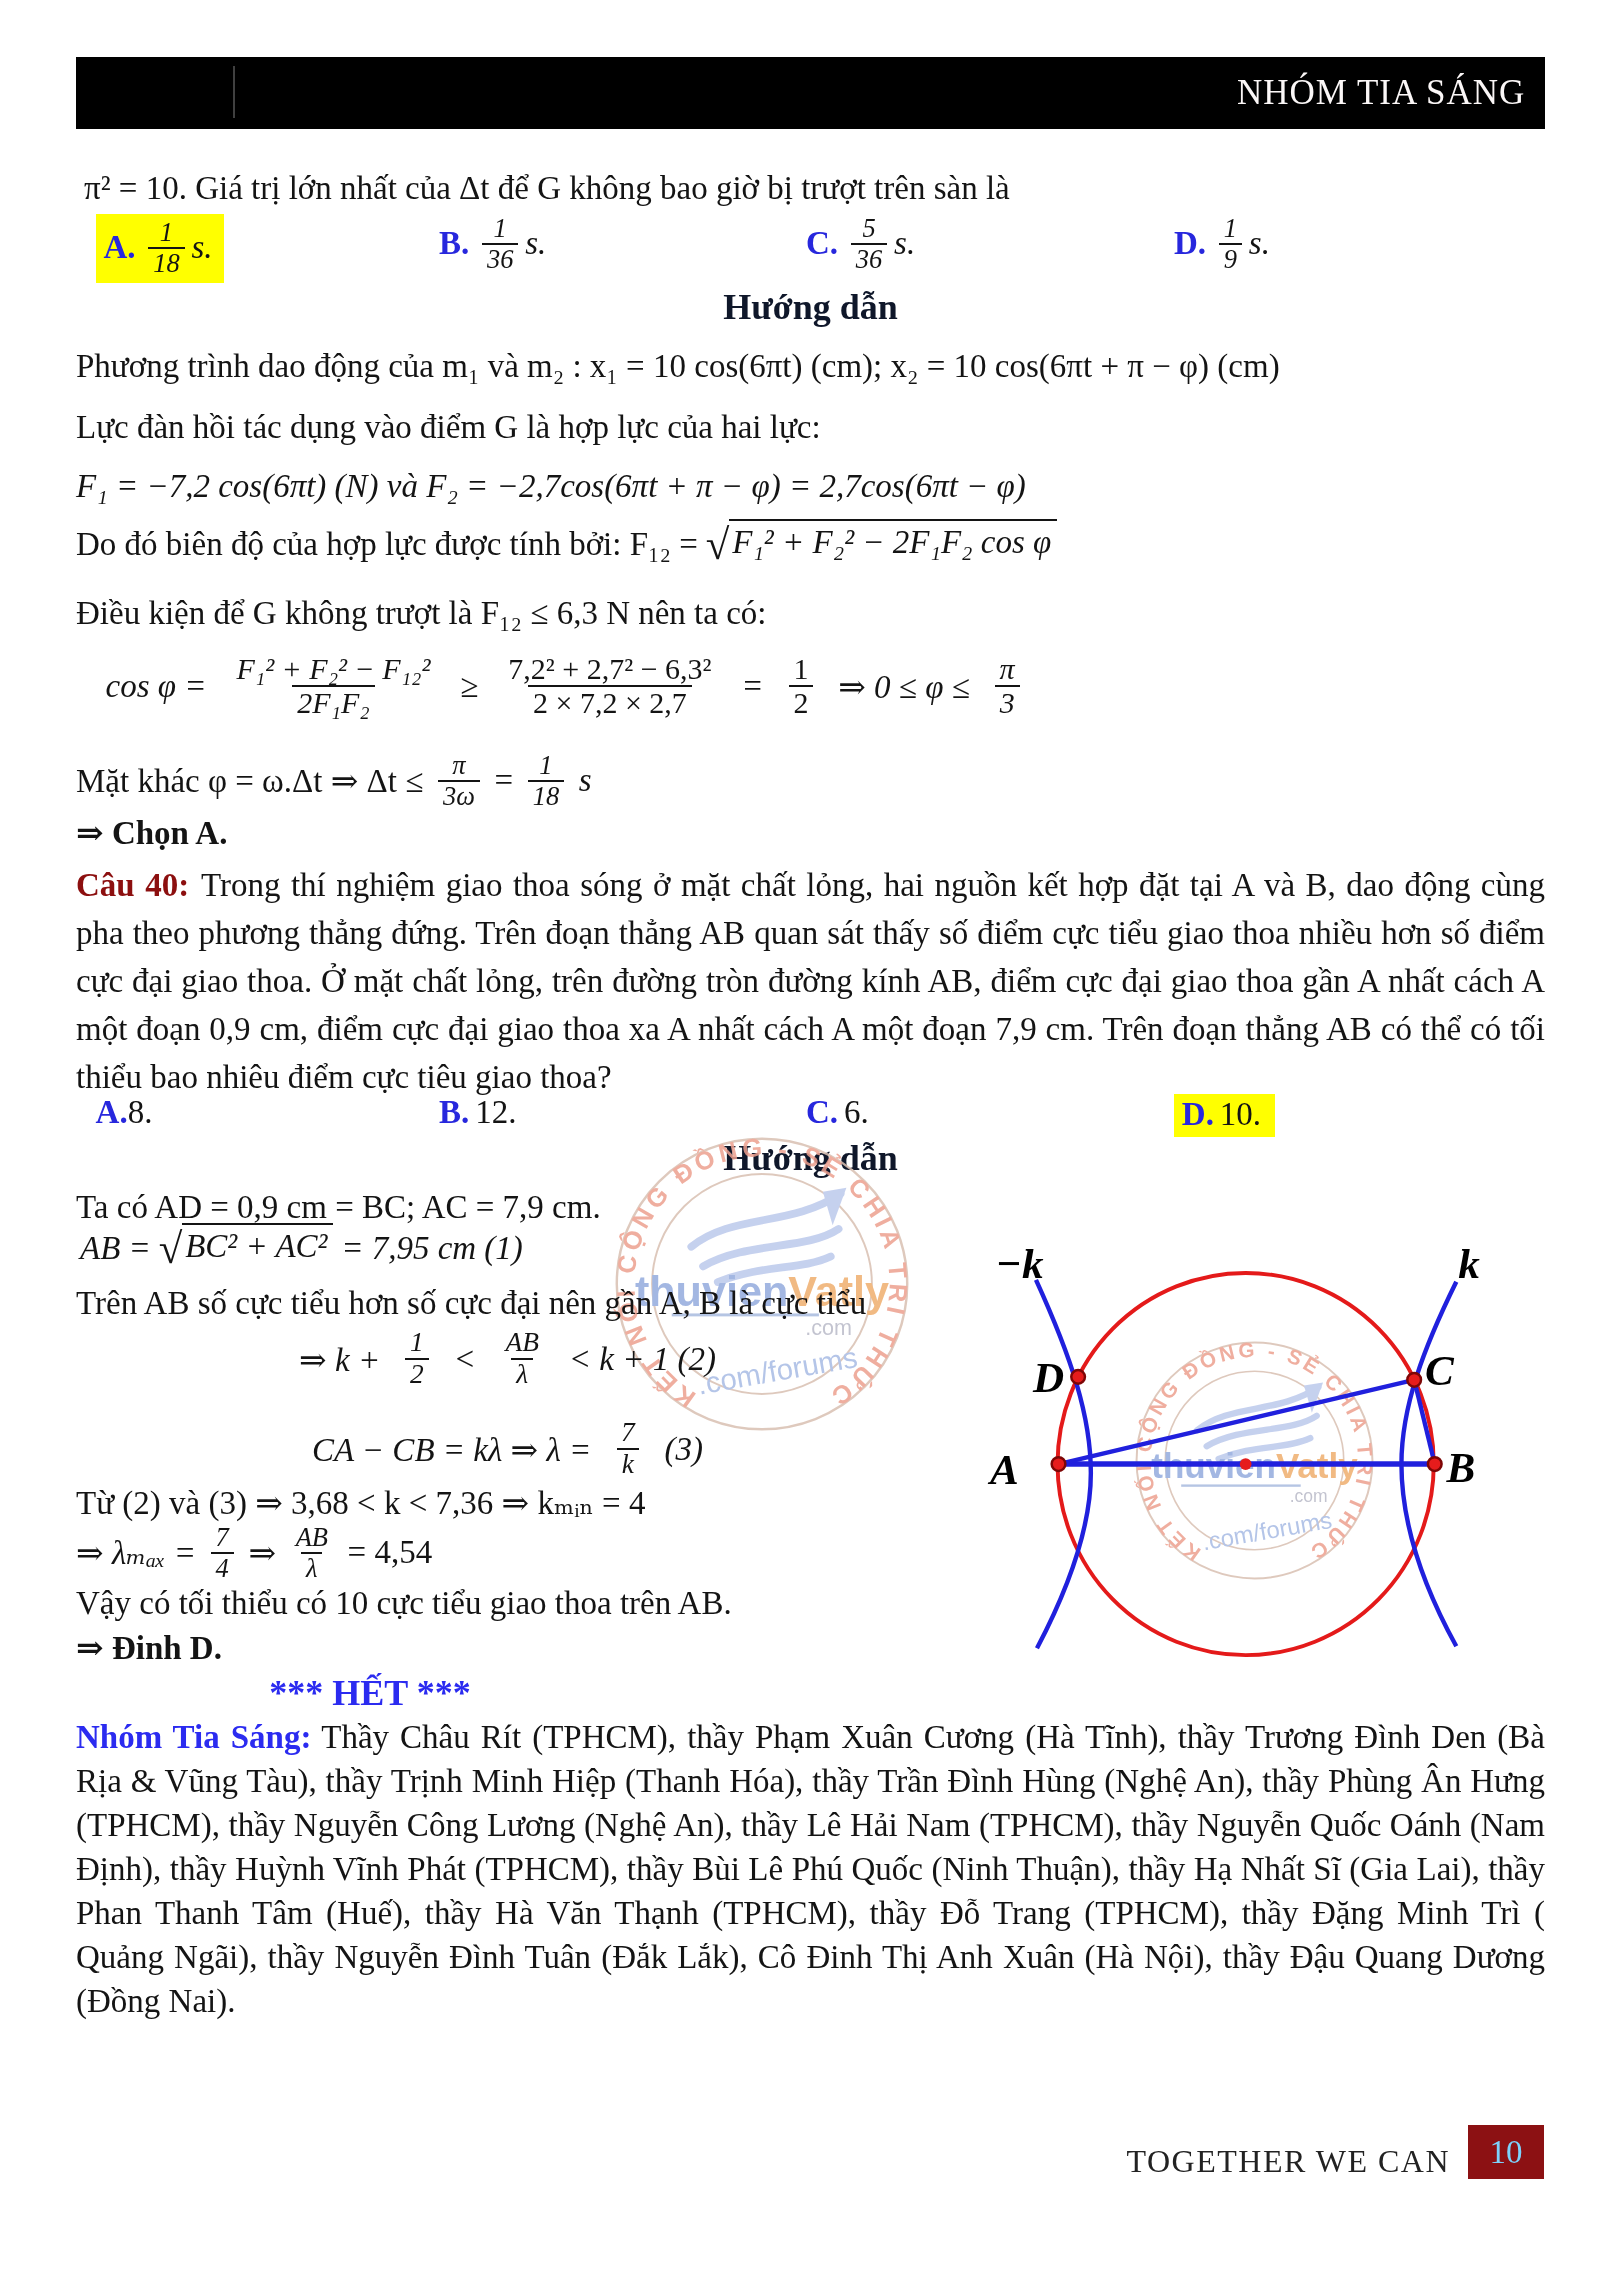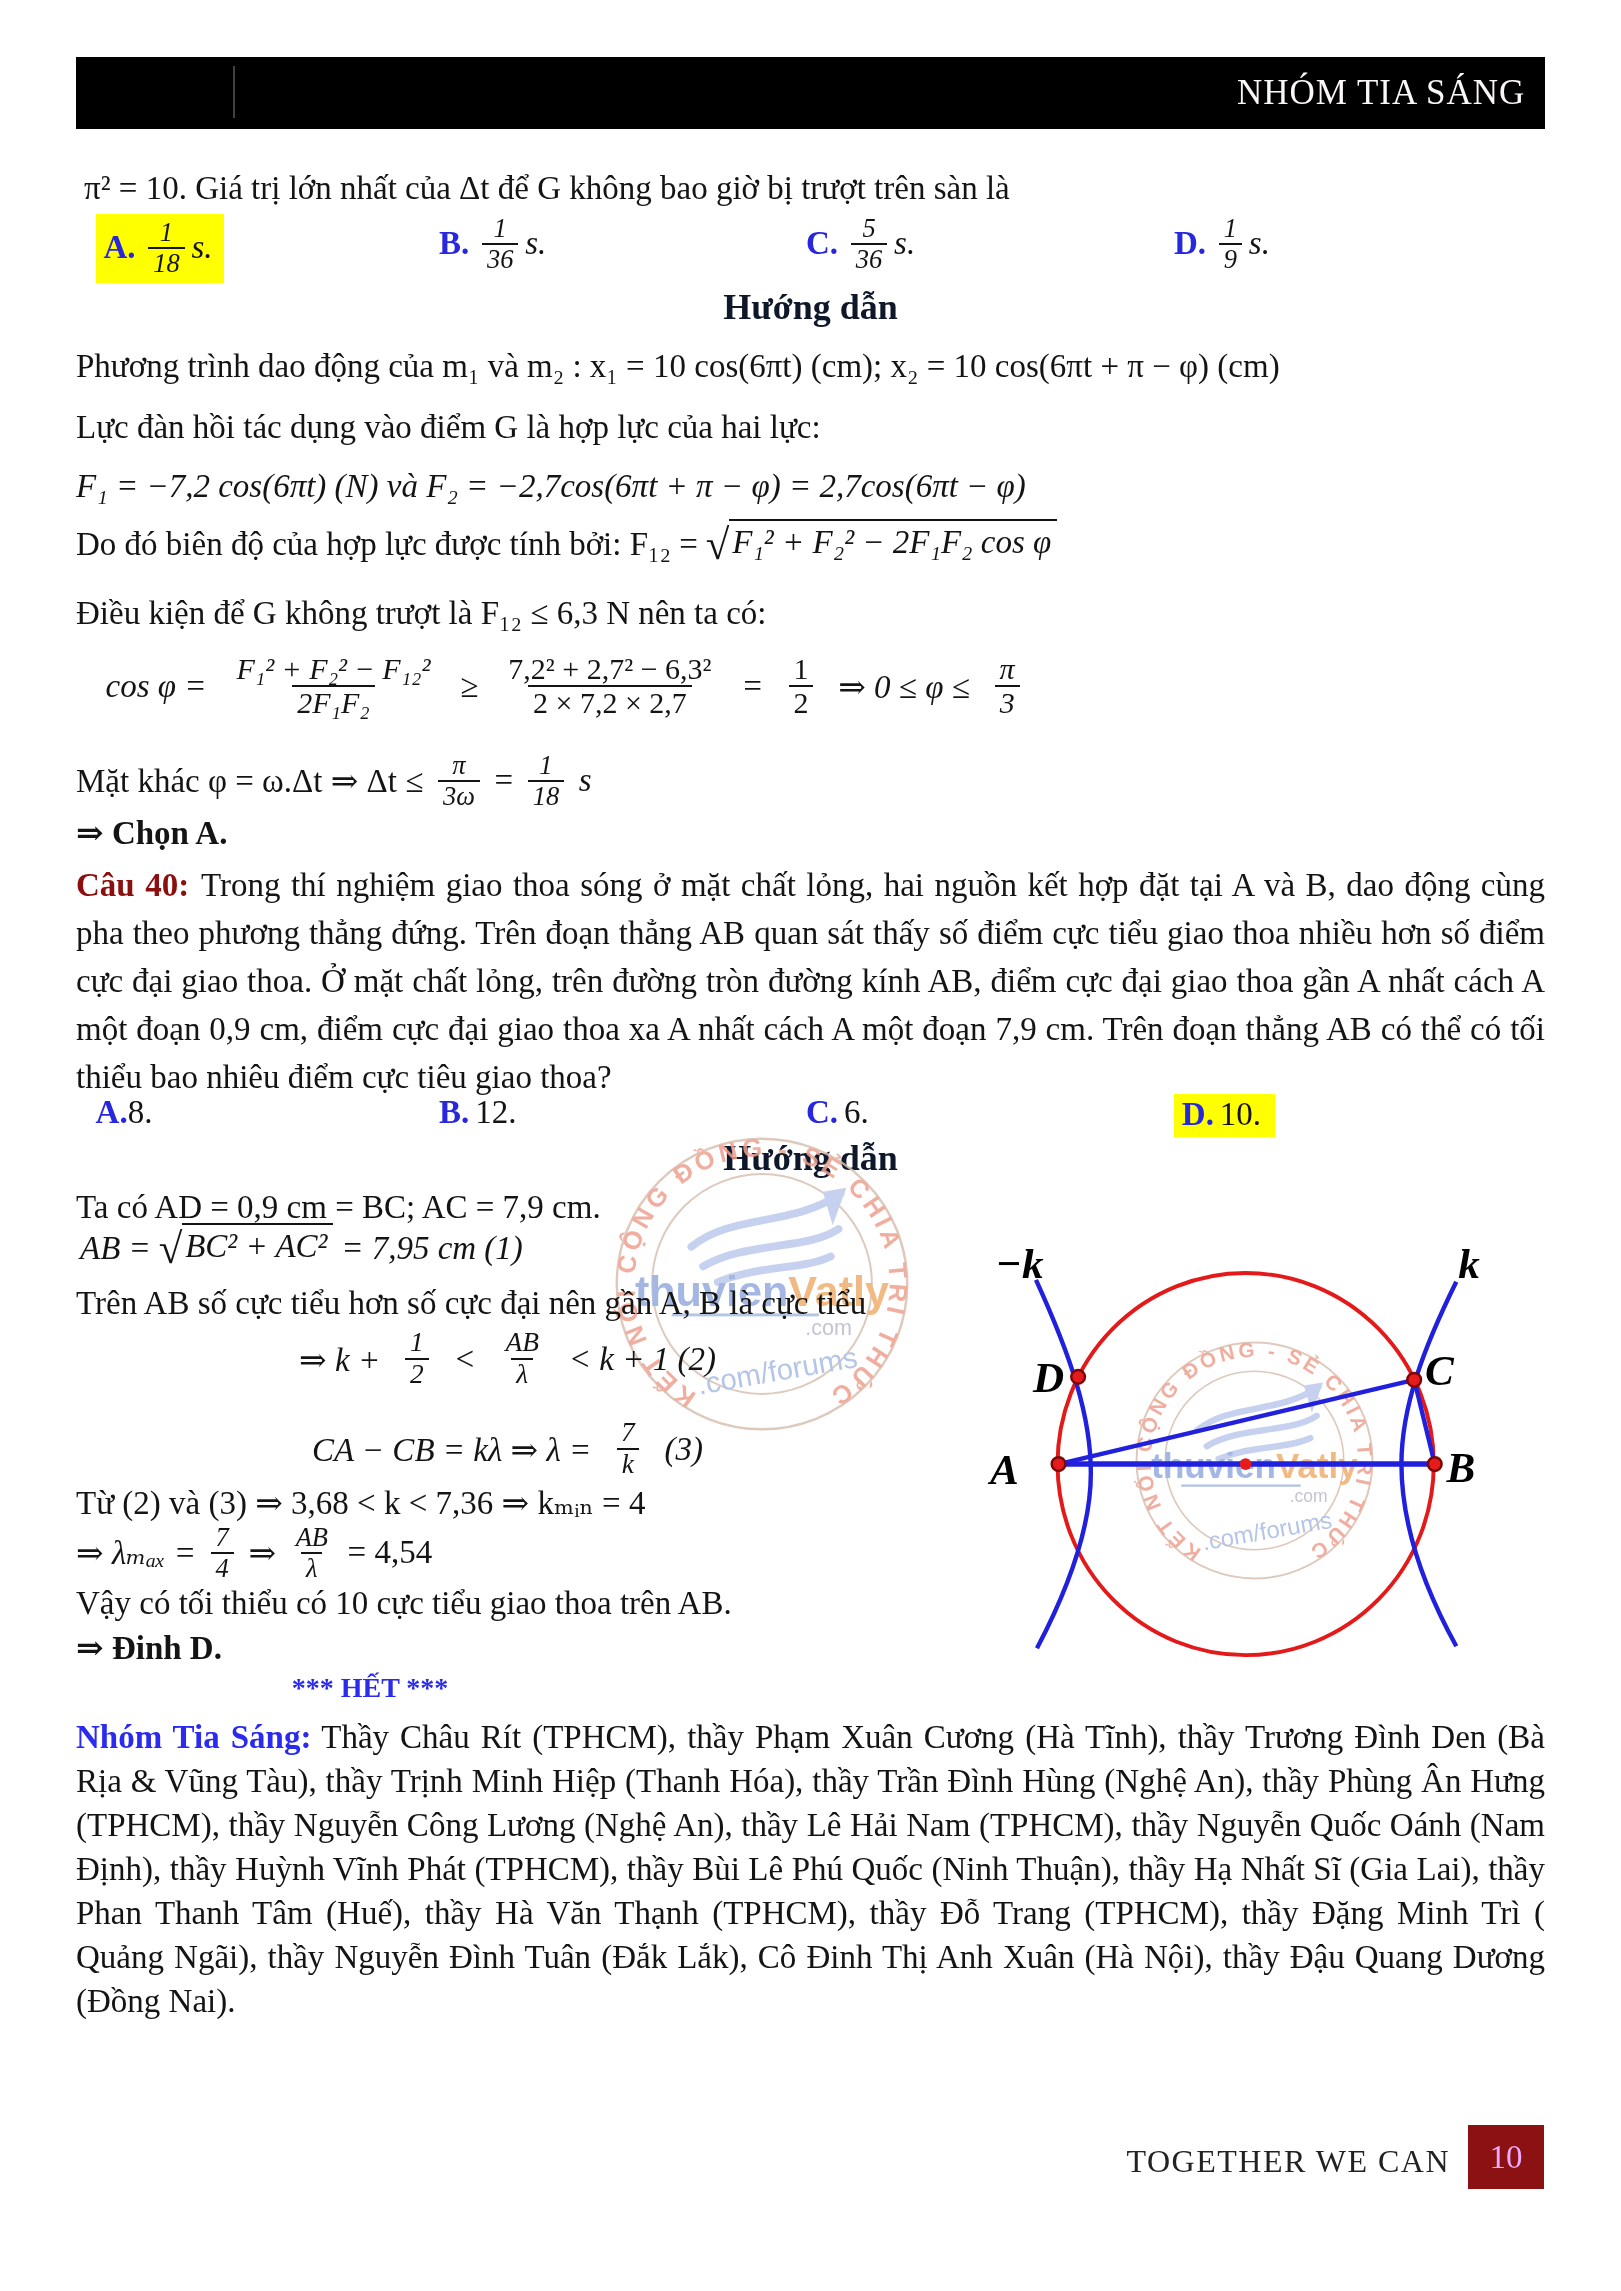--- a/index.html
+++ b/index.html
@@ -36,26 +36,26 @@
   .sqrt .rad{border-top:2.4px solid #141414;padding:2.9px 5.9px 0 2.9px;font-style:italic;}
   
   .eqrow{display:flex;align-items:center;justify-content:center;column-gap:18px;
     font-size:33px;font-style:italic;}
   .eqleft{display:flex;align-items:center;column-gap:7.8px;font-size:33px;}
   .bold{font-weight:bold;}
   .qlabel{color:#8c0f0f;font-weight:bold;margin-right:11.8px;}
   .justify{text-align:justify;line-height:48px;font-size:33px;}
   .credits{line-height:44px;font-size:33px;text-align:justify;}
   .blue{color:#2b2bf0;font-weight:bold;}
-  .het{color:#2b2bf0;font-weight:bold;font-size:28px;text-align:center;}
+  .het{color:#2b2bf0;font-weight:bold;font-size:36px;text-align:center;}
   
   .motto{left:882px;top:2143px;width:568px;text-align:right;font-size:32px;
     letter-spacing:1.5px;color:#222;}
-  .pagebox{left:1468px;top:2125px;width:76px;height:64px;background:#8c1113;
-    color:#f0abfc;display:flex;align-items:center;justify-content:center;font-size:33px;}
+  .pagebox{left:1468px;top:2125px;width:76px;height:54px;background:#8c1113;
+    color:#7dd3fc;display:flex;align-items:center;justify-content:center;font-size:33px;}
   .wm{opacity:.85;}
   .diagram-label{font-style:italic;font-weight:bold;font-size:44px;
     font-family:"Liberation Serif","DejaVu Serif",serif;}
 </style>
 </head>
 <body>
 
 <div class="abs bar">
   <div class="bar-divider"></div>
   <div class="bar-title">NHÓM TIA SÁNG</div>

